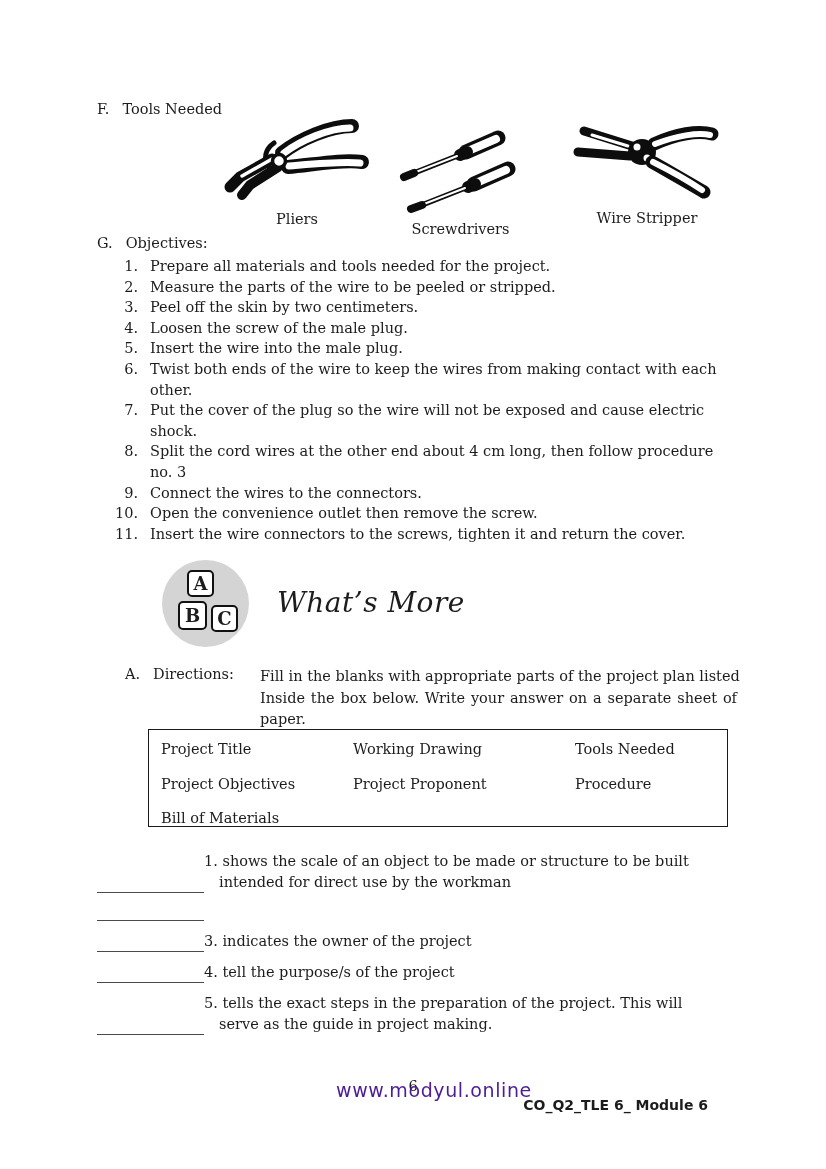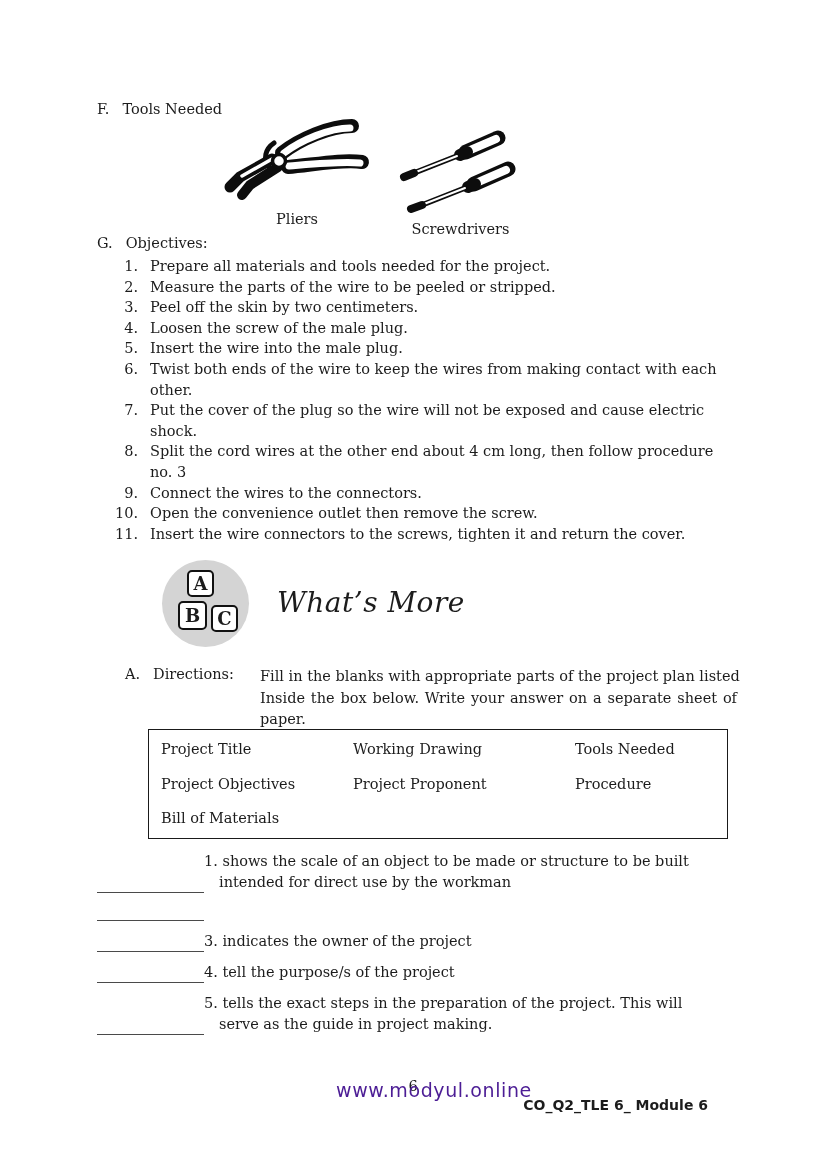--- a/index.html
+++ b/index.html
@@ -38,21 +38,21 @@
   #blk-c { left:49px; top:45px;  width:27px; height:27px; }
   #wm-title { left:277px; top:586px; font-weight:normal; font-style:italic; font-size:28px; letter-spacing:0.5px; }
 
   
   #dir-label { left:125px; top:666px; display:flex; gap:13px; }
   #dir-text  { left:260px; top:666px; width:477px; line-height:21.5px; }
   .dir-line { white-space:nowrap; }
   .dir-line.just { text-align:justify; text-align-last:justify; }
 
   
-  #wordbox { left:148px; top:729px; width:580px; height:110px; border:1.5px solid #1a1a1a;
+  #wordbox { left:148px; top:729px; width:580px; height:98px; border:1.5px solid #1a1a1a;
              box-sizing:border-box; padding:11px 0 0 12px; }
   .wb-row { display:flex; height:34.5px; }
   .wb-c1 { width:192px; flex:none; }
   .wb-c2 { width:222px; flex:none; }
 
   
   #fills { left:97px; top:851px; line-height:21px; }
   .fb-row { display:flex; margin-bottom:10px; align-items:flex-end; }
   .fb-blank { width:107px; height:17px; flex:none; border-bottom:1.4px solid #4a4a4a; }
   .fb-text { padding-left:15px; text-indent:-15px; white-space:nowrap; }
@@ -103,20 +103,35 @@
       <path class="ink" d="M76 56 L 110 41" stroke-width="15"></path>
       <path class="hi" d="M78 55 L 108 42" stroke-width="8"></path>
       <path class="ink" d="M70 59 L 77 56" stroke-width="12"></path>
       <path class="ink" d="M67 60 L 24 77" stroke-width="5.5"></path>
       <path class="hi" d="M67 60 L 26 76" stroke-width="2"></path>
       <path class="ink" d="M24 77 L 13 81" stroke-width="8"></path>
     </svg>
     <figcaption>Screwdrivers</figcaption>
   </figure>
 
+  <figure class="tool" id="tool-stripper">
+    <svg width="150" height="94" viewBox="0 0 150 94">
+      <path class="ink" d="M60 36 L 12 21" stroke-width="9"></path>
+      <path class="ink" d="M58 46 L 6 42" stroke-width="9"></path>
+      <path class="hi" d="M56 36 L 20 25" stroke-width="3"></path>
+      <ellipse cx="70" cy="42" rx="14" ry="13" fill="#0d0d0d"></ellipse>
+      <circle cx="65" cy="37" r="3.5" fill="#fff"></circle>
+      <circle cx="75" cy="48" r="3.5" fill="#fff"></circle>
+      <path class="ink" d="M82 34 C 104 24 126 20 140 24" stroke-width="13"></path>
+      <path class="hi" d="M83 34 C 104 26 126 22 138 25" stroke-width="6"></path>
+      <path class="ink" d="M80 52 C 98 62 118 74 132 82" stroke-width="13"></path>
+      <path class="hi" d="M81 52 C 99 61 118 72 130 80" stroke-width="6"></path>
+    </svg>
+    <figcaption>Wire Stripper</figcaption>
+  </figure>
 
   <div class="abs sec-head" id="sec-g">
     <span>G.</span>
     <span>Objectives:</span>
   </div>
 
   <div class="abs" id="steps">
     <div class="step">
       <span class="step-num">1.</span>
       <div class="step-text">Prepare all materials and tools needed for the project.</div>

